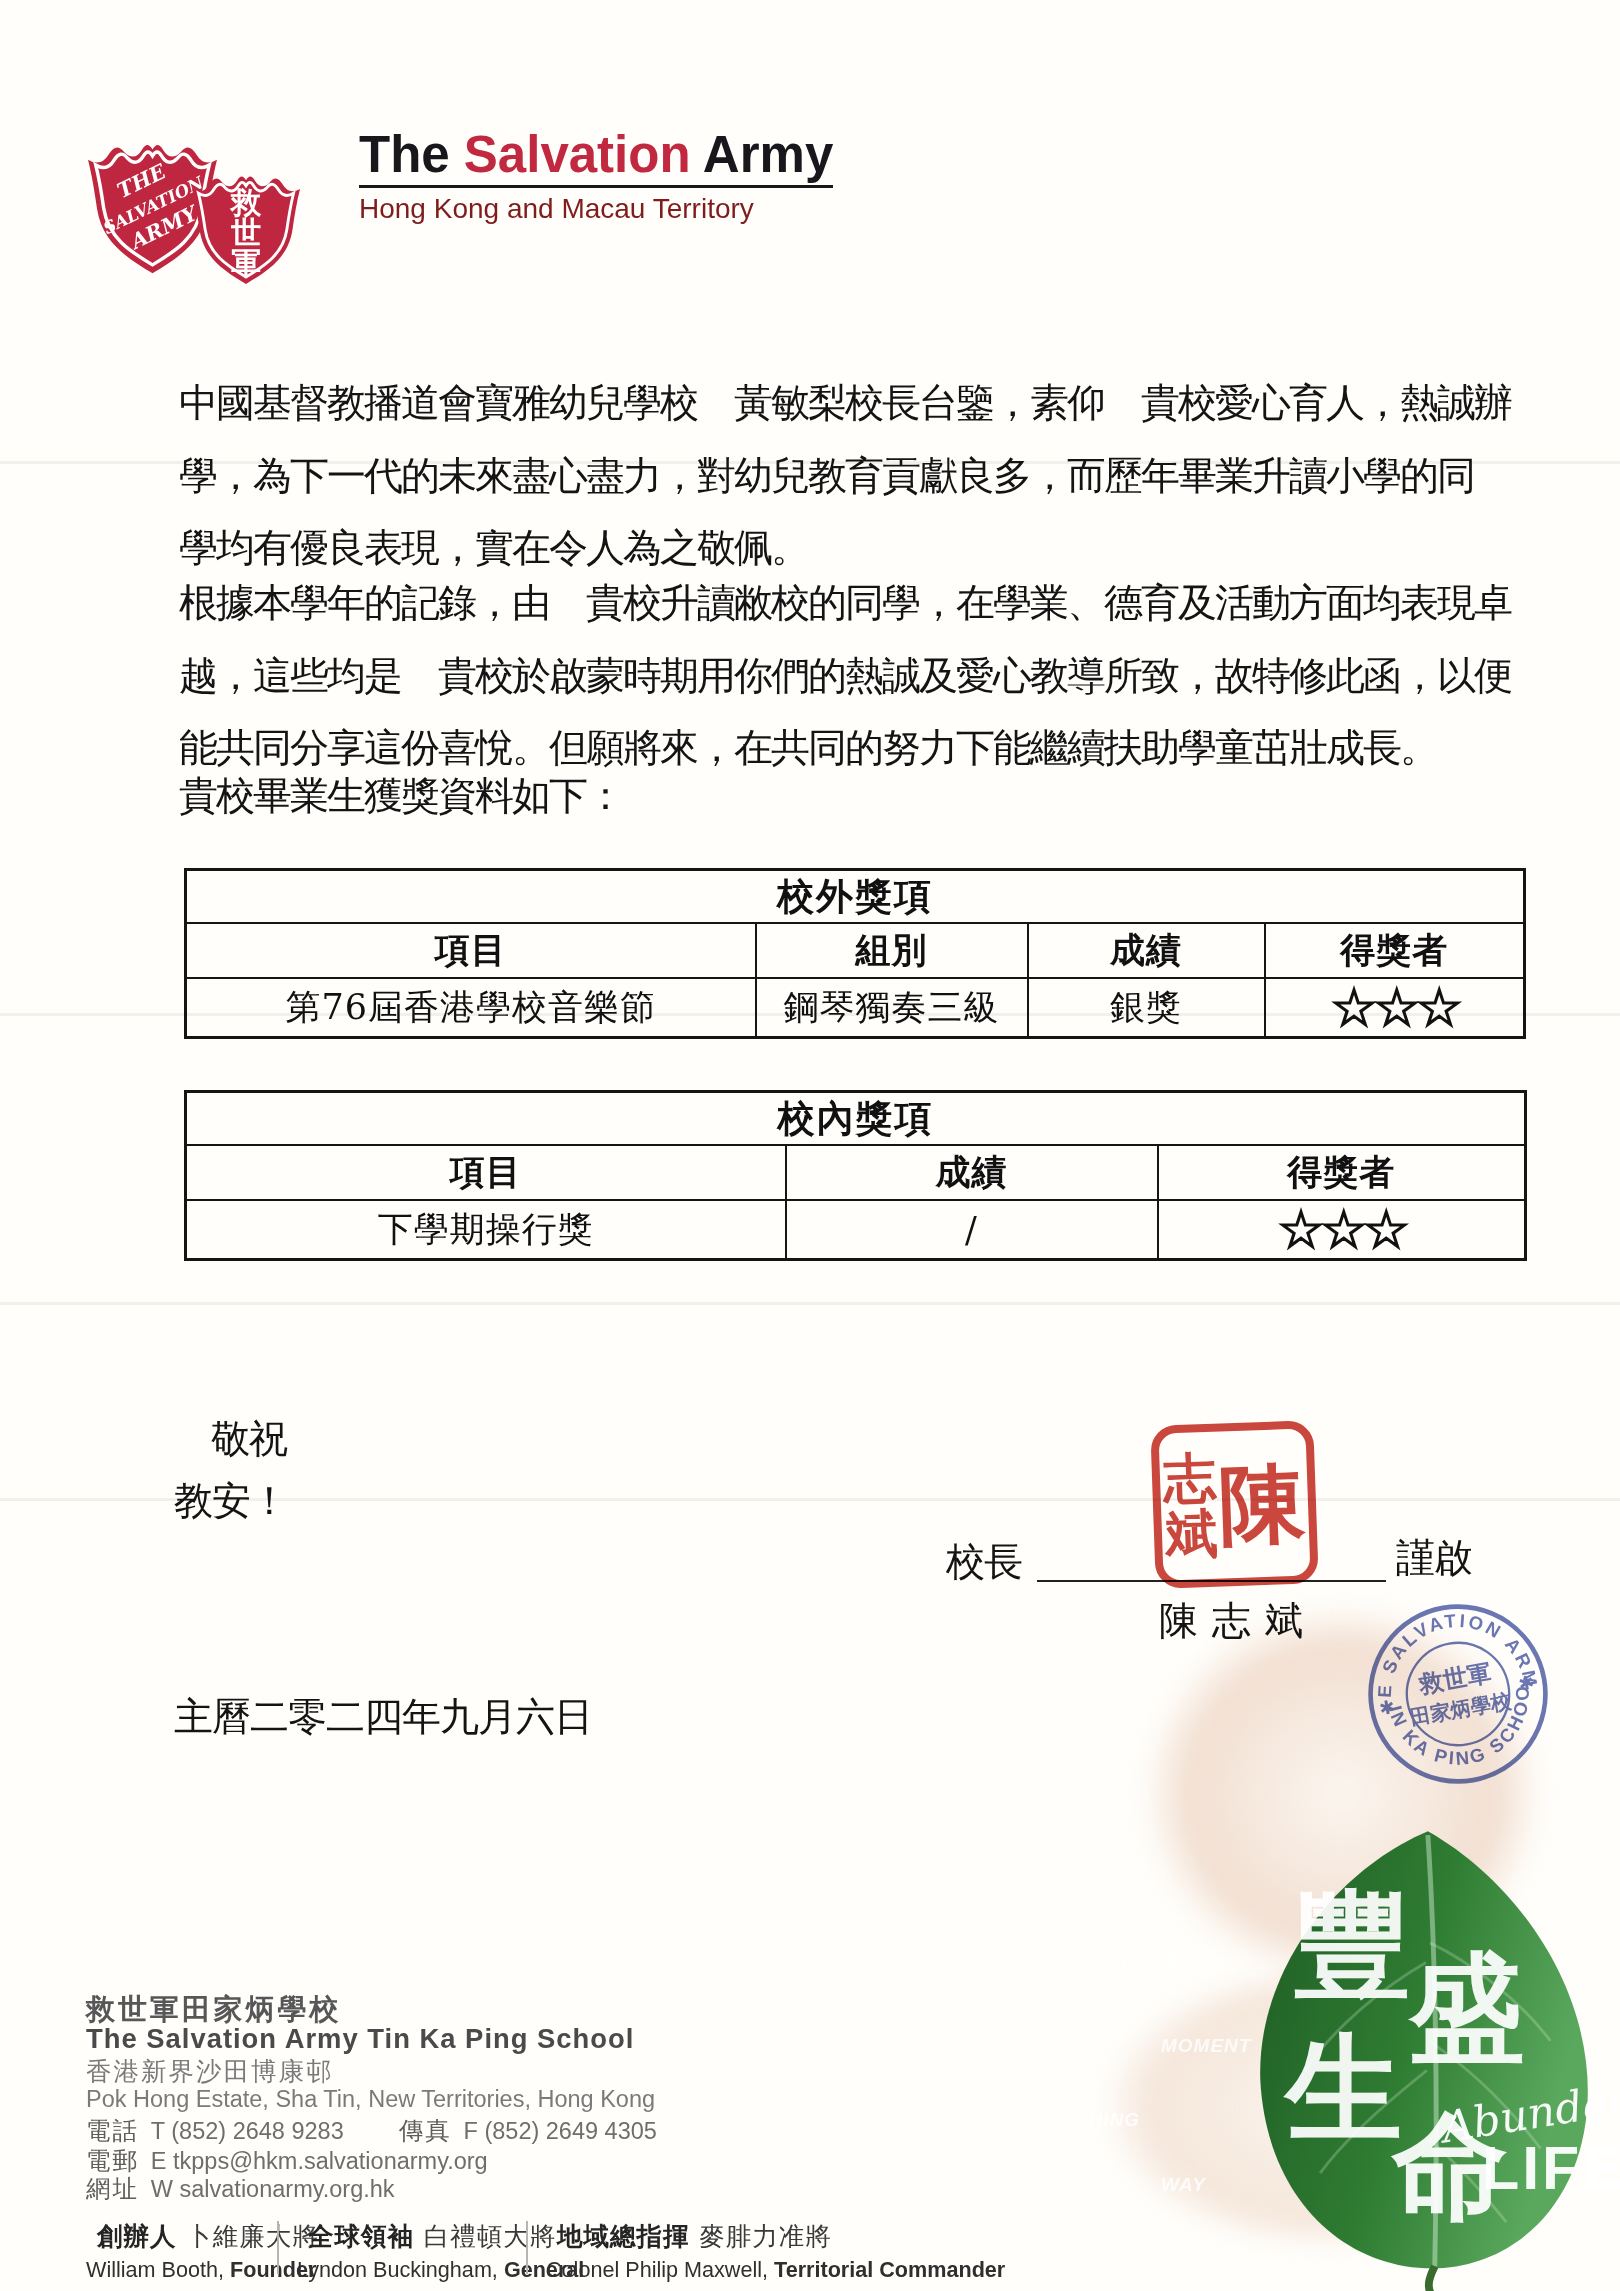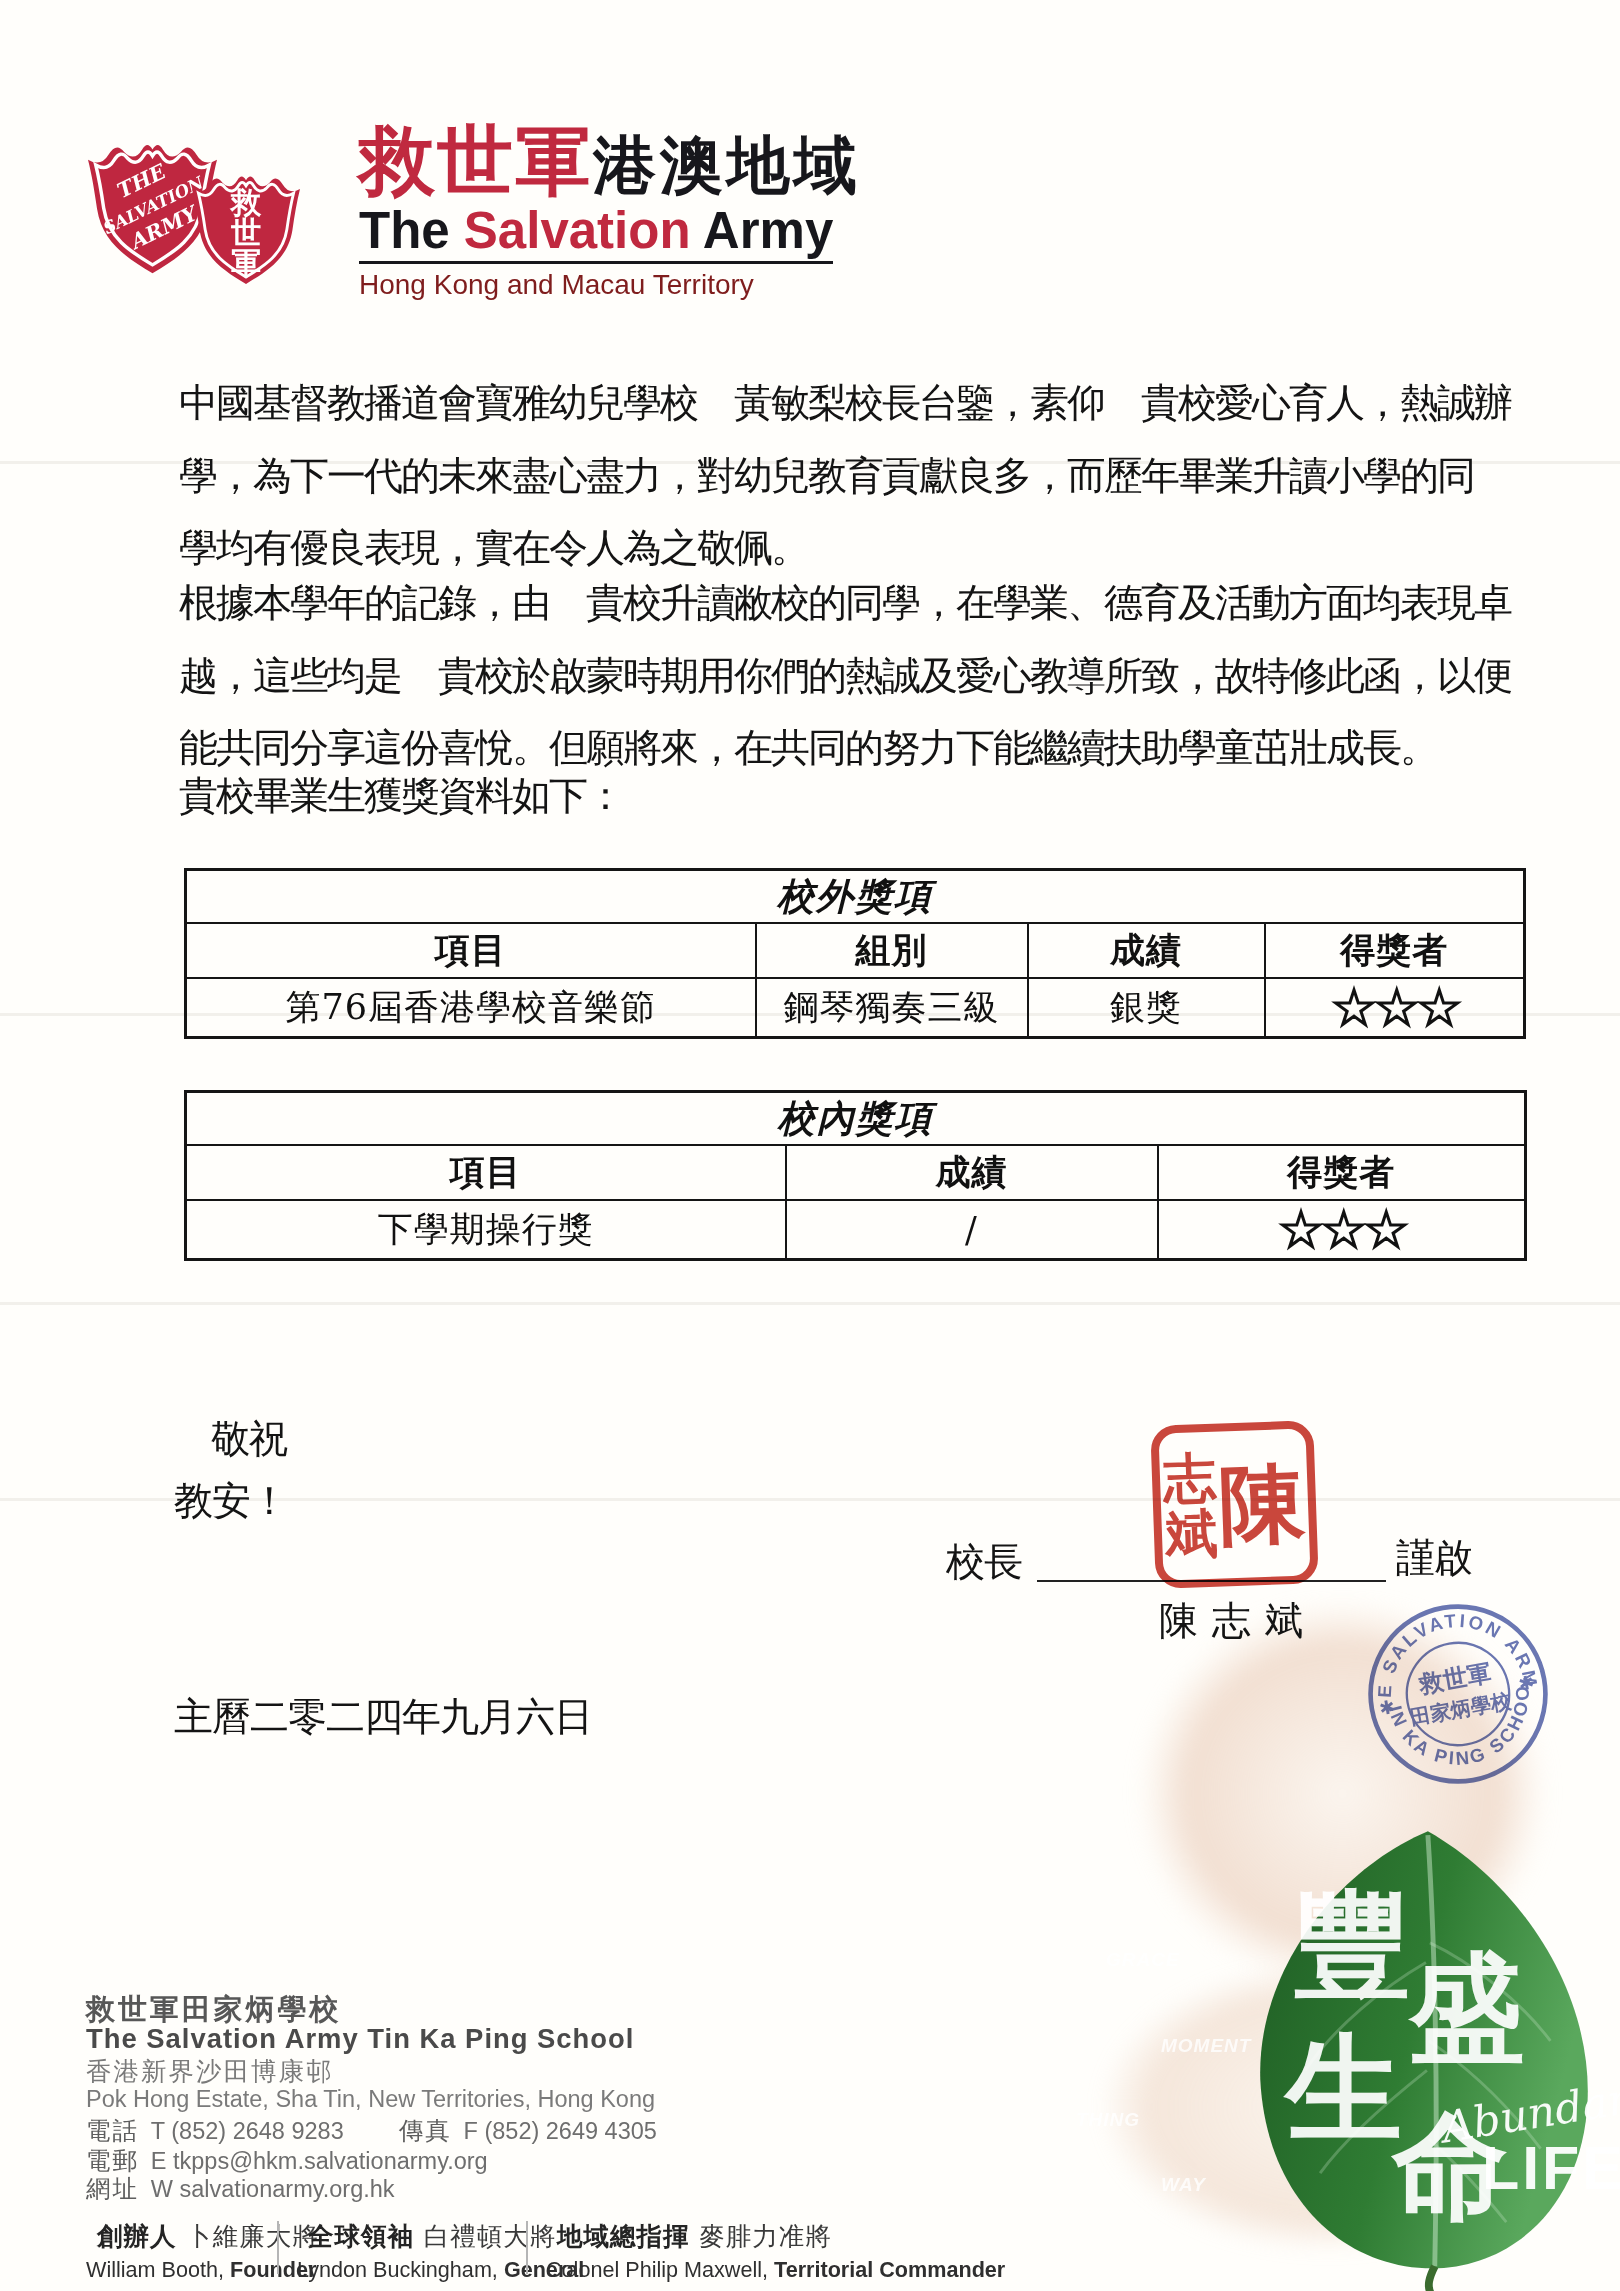--- a/index.html
+++ b/index.html
@@ -16,21 +16,21 @@
   .brand-en .red{color:#c0293f;}
   .territory{margin-top:4.9px;font-size:28px;color:#7f1d1d;}
   
   .bodyline{position:absolute;left:179px;white-space:nowrap;height:59px;line-height:59px;
             font-family:Liberation Mono, monospace;font-size:39px;letter-spacing:-2px;color:#141414;}
   
   table.aw{position:absolute;left:184px;border-collapse:collapse;table-layout:fixed;
            font-family:"DejaVu Serif","Liberation Serif",serif;color:#111;}
   table.aw td{border:2.9px solid #151515;text-align:center;vertical-align:middle;padding:0;}
   table.aw{border:3.9px solid #151515;}
-  .tb-title{font-size:37px;font-weight:bold;height:51px;letter-spacing:2px;font-style:italic;}
+  .tb-title{font-size:37px;font-weight:bold;height:51px;letter-spacing:2px;}
   .tb-head{font-size:35px;font-weight:bold;height:53px;letter-spacing:1px;}
   .tb-cell{font-size:35px;height:57px;letter-spacing:1px;}
   .stars{font-size:53px;font-weight:900;letter-spacing:-4.9px;line-height:1;}
   
   .zh{position:absolute;font-family:"DejaVu Serif","Liberation Serif",serif;color:#141414;
       font-size:39px;letter-spacing:-1px;white-space:nowrap;line-height:1.2;}
   .sign-line{position:absolute;left:1037px;top:1580px;width:349px;border-top:2.9px solid #222;}
   .seal{position:absolute;left:1153px;top:1423px;width:147px;height:147px;border:8.8px solid #c5372c;
         border-radius:25.5px;transform:rotate(-2deg);display:flex;flex-direction:row-reverse;
         align-items:center;justify-content:center;color:#c5372c;mix-blend-mode:multiply;opacity:.92;
@@ -100,23 +100,20 @@
     <path d="M0,28 Q10,34 16,24 Q22,14 28,22 Q36,30 42,20 Q46,13 50,20 Q54,13 58,20 Q64,30 72,22 Q78,14 84,24 Q90,34 100,28
              C97,40 95,52 93,66 C89,92 70,104 50,116 C30,104 11,92 7,66 C5,52 3,40 0,28 Z" transform="translate(50,62) scale(0.88) translate(-50,-62)" fill="none" stroke="#fff" stroke-width="3"></path>
     <g fill="#ffffff" text-anchor="middle" font-family="DejaVu Serif, Liberation Serif, serif" font-weight="bold">
       <text x="50" y="50" font-size="28">救</text>
       <text x="50" y="78" font-size="28">世</text>
       <text x="50" y="106" font-size="28">軍</text>
     </g>
   </svg>
 
   <div class="brand">
-    <div class="brand-cn">
-      <span class="red">救世軍</span><span class="blk">港澳地域</span>
-    </div>
     <div class="brand-en">
       <span>The </span><span class="red">Salvation</span><span> Army</span>
     </div>
     <div class="territory">Hong Kong and Macau Territory</div>
   </div>
 
   <div class="bodyline" style="top:377px">中國基督教播道會寶雅幼兒學校　黃敏梨校長台鑒，素仰　貴校愛心育人，熱誠辦</div>
   <div class="bodyline" style="top:450px">學，為下一代的未來盡心盡力，對幼兒教育貢獻良多，而歷年畢業升讀小學的同</div>
   <div class="bodyline" style="top:522px">學均有優良表現，實在令人為之敬佩。</div>
   <div class="bodyline" style="top:577px">根據本學年的記錄，由　貴校升讀敝校的同學，在學業、德育及活動方面均表現卓</div>

